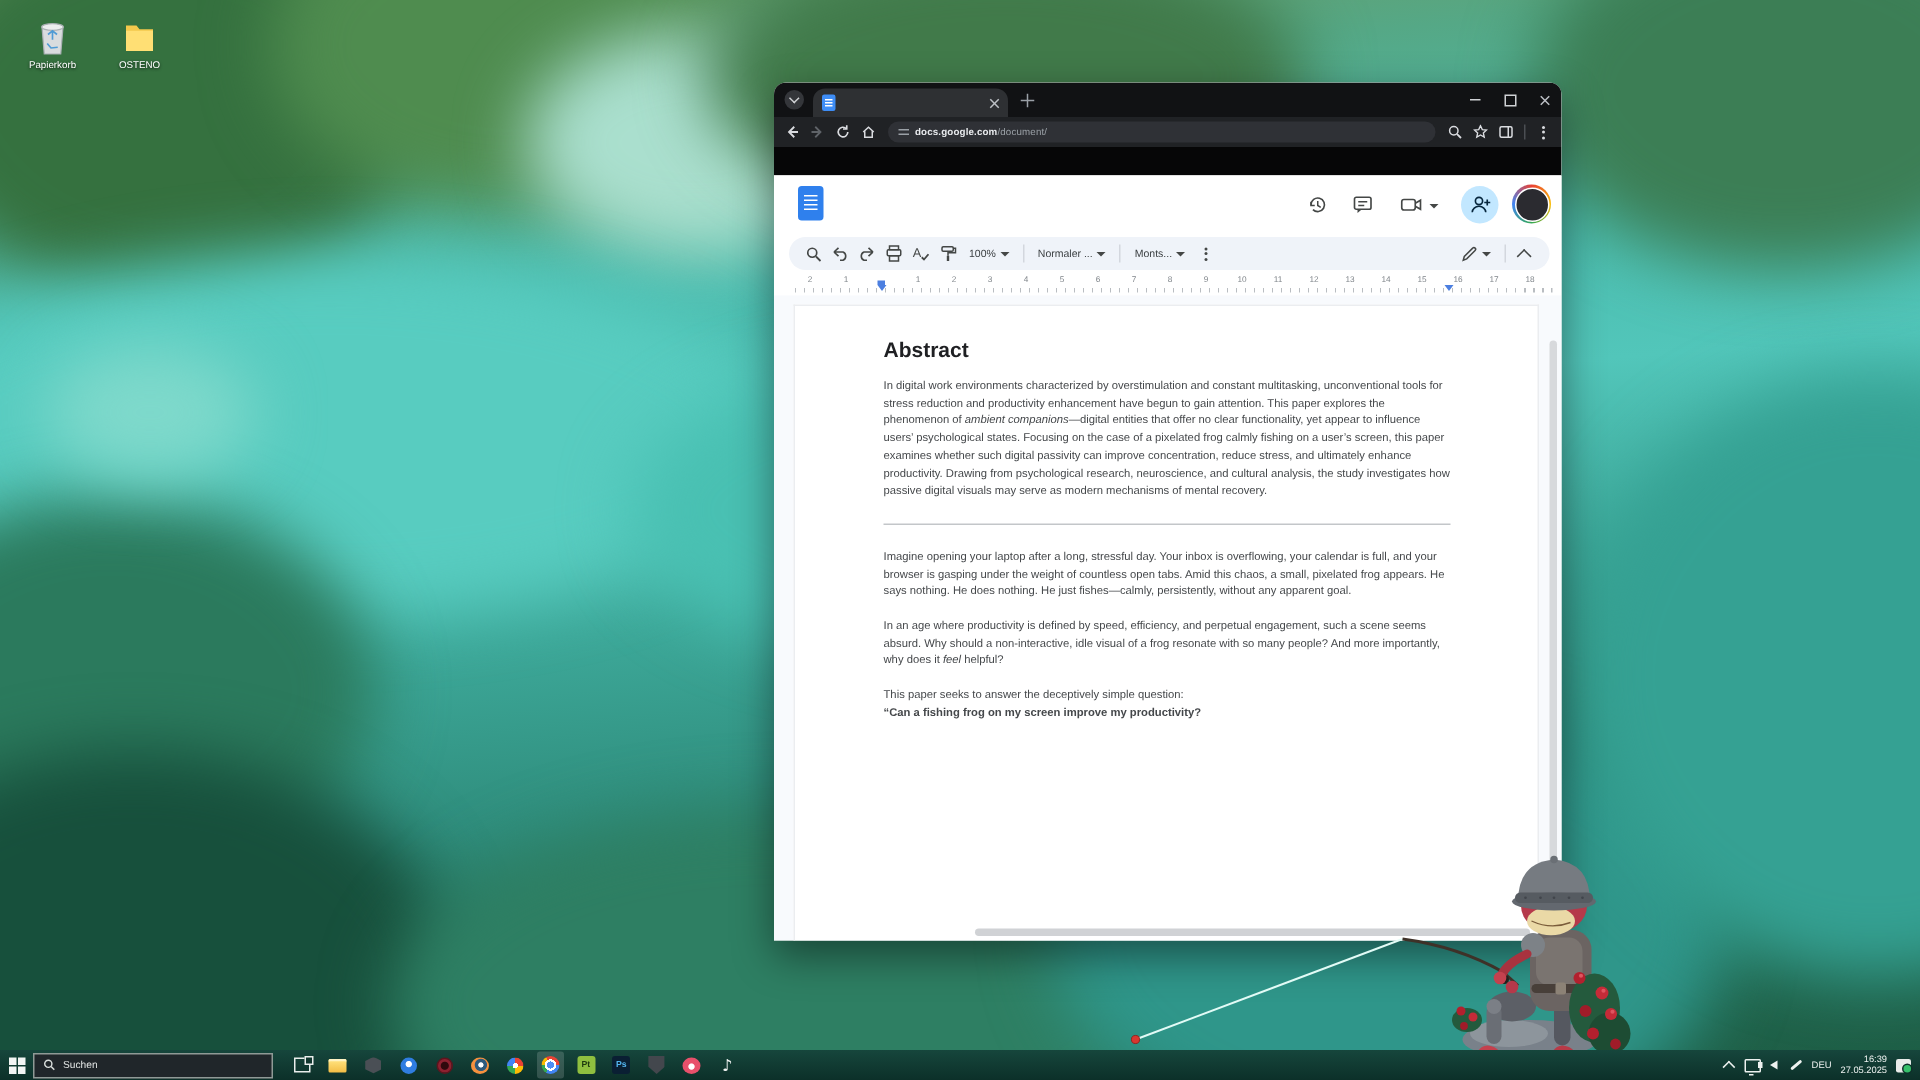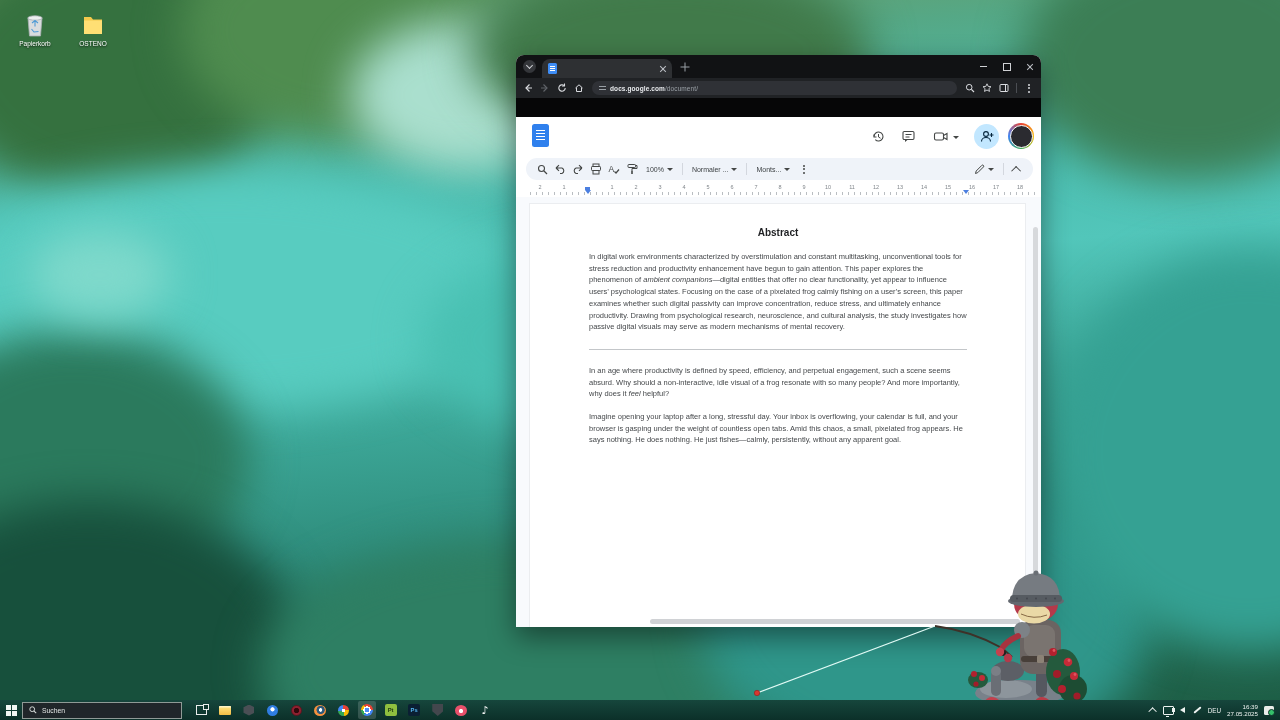--- a/index.html
+++ b/index.html
@@ -121,21 +121,21 @@
 
   .canvas{position:absolute;top:80px;left:0;right:0;bottom:0;background:#f8fafd;}
   .page{position:absolute;left:13px;top:6px;width:497px;bottom:0;background:#fff;
     border:1px solid #ebedf0;border-bottom:none;box-sizing:border-box;}
   .vsb{position:absolute;right:3px;top:30px;width:5px;height:372px;background:#d7d9dc;border-radius:3px;}
   .hsb{position:absolute;left:134px;bottom:3px;width:370px;height:5px;background:#d0d2d5;border-radius:3px;}
 
   .doc-content{position:absolute;left:59px;top:23px;width:378px;font-size:7.5px;
     line-height:11.7px;color:#45484b;}
   .blk-title{font-weight:700;color:#1f2023;margin:0 0 11px;}
-  .blk-h2{font-size:10px;font-weight:700;color:#1f2023;margin:0 0 12px;line-height:12px;text-align:center;}
+  .blk-h2{font-size:14px;font-weight:700;color:#1f2023;margin:0 0 12px;line-height:12px;}
   .blk-p{margin:0 0 11px;}
   .doc-hr{border-top:1px solid #c3c6c9;margin:16px 0 15px;}
 
   
   #fishing{position:absolute;left:740px;top:560px;width:350px;height:150px;}
 
   
   #taskbar{position:absolute;left:0;right:0;bottom:0;height:20px;
     background:linear-gradient(#16463c,#0c3029);display:flex;align-items:center;}
   .startbtn{width:22px;height:20px;display:flex;align-items:center;justify-content:center;}
@@ -448,22 +448,23 @@
         <div class="rmark first" style="left:72px;"></div>
         <div class="rmark" style="left:450px;"></div>
       </div>
 
       <div class="canvas">
         <div class="page">
           <div class="doc-content">
               <div class="blk-h2"><span style="font-weight: 700;">Abstract</span></div>
               <div class="blk-p"><span>In digital work environments characterized by overstimulation and constant multitasking, unconventional tools for stress reduction and productivity enhancement have begun to gain attention. This paper explores the phenomenon of </span><span style="font-style: italic;">ambient companions</span><span>—digital entities that offer no clear functionality, yet appear to influence users’ psychological states. Focusing on the case of a pixelated frog calmly fishing on a user’s screen, this paper examines whether such digital passivity can improve concentration, reduce stress, and ultimately enhance productivity. Drawing from psychological research, neuroscience, and cultural analysis, the study investigates how passive digital visuals may serve as modern mechanisms of mental recovery.</span></div>
               <div class="doc-hr"></div>
+              <div class="blk-p"><span>Imagine opening your laptop after a long, stressful day. Your inbox is overflowing, your calendar is full, and your browser is gasping under the weight of countless open tabs. Amid this chaos, a small, pixelated frog appears. He says nothing. He does nothing. He just fishes—calmly, persistently, without any apparent goal.</span></div>
               <div class="blk-p"><span>In an age where productivity is defined by speed, efficiency, and perpetual engagement, such a scene seems absurd. Why should a non-interactive, idle visual of a frog resonate with so many people? And more importantly, why does it </span><span style="font-style: italic;">feel</span><span> helpful?</span></div>
-              <div class="blk-p"><span>Imagine opening your laptop after a long, stressful day. Your inbox is overflowing, your calendar is full, and your browser is gasping under the weight of countless open tabs. Amid this chaos, a small, pixelated frog appears. He says nothing. He does nothing. He just fishes—calmly, persistently, without any apparent goal.</span></div>
+              <div class="blk-p"><span>This paper seeks to answer the deceptively simple question:</span><br><span style="font-weight: 700;">“Can a fishing frog on my screen improve my productivity?</span></div>
             </div>
         </div>
         <div class="vsb"></div>
         <div class="hsb"></div>
       </div>
     </div>
   </div>
 
   <svg id="fishing" viewBox="0 0 350 150">
 

